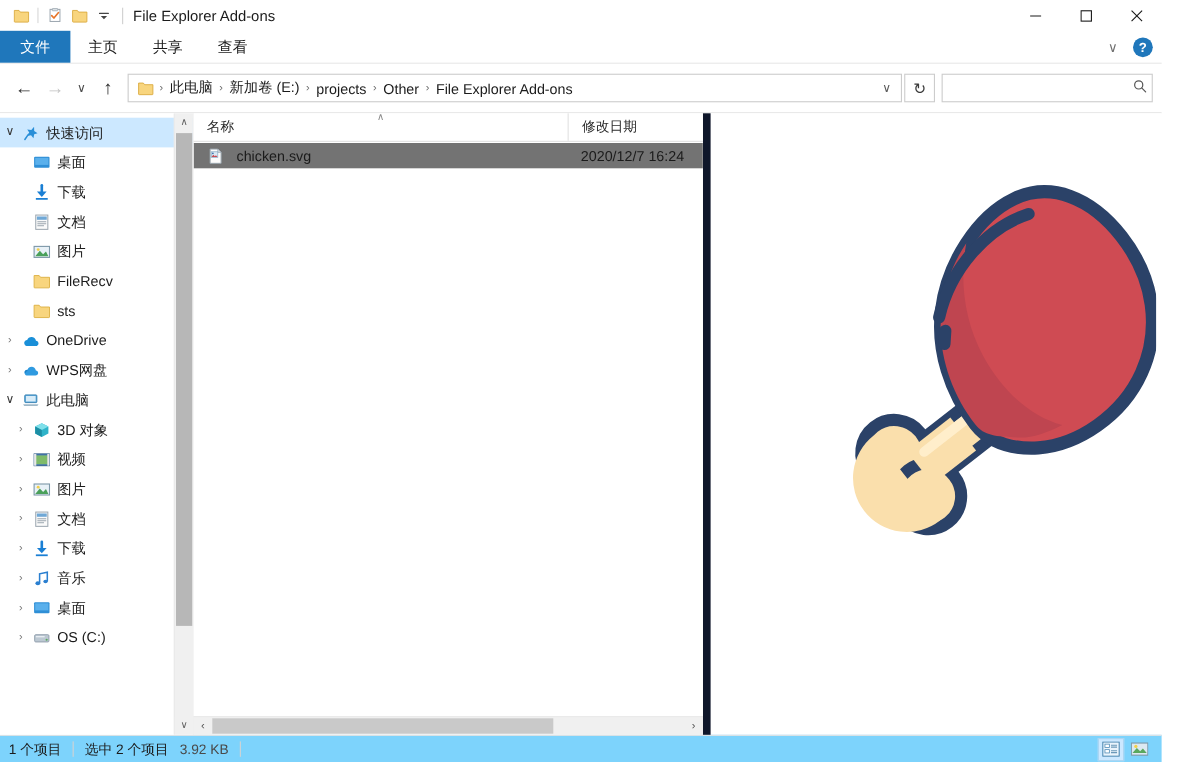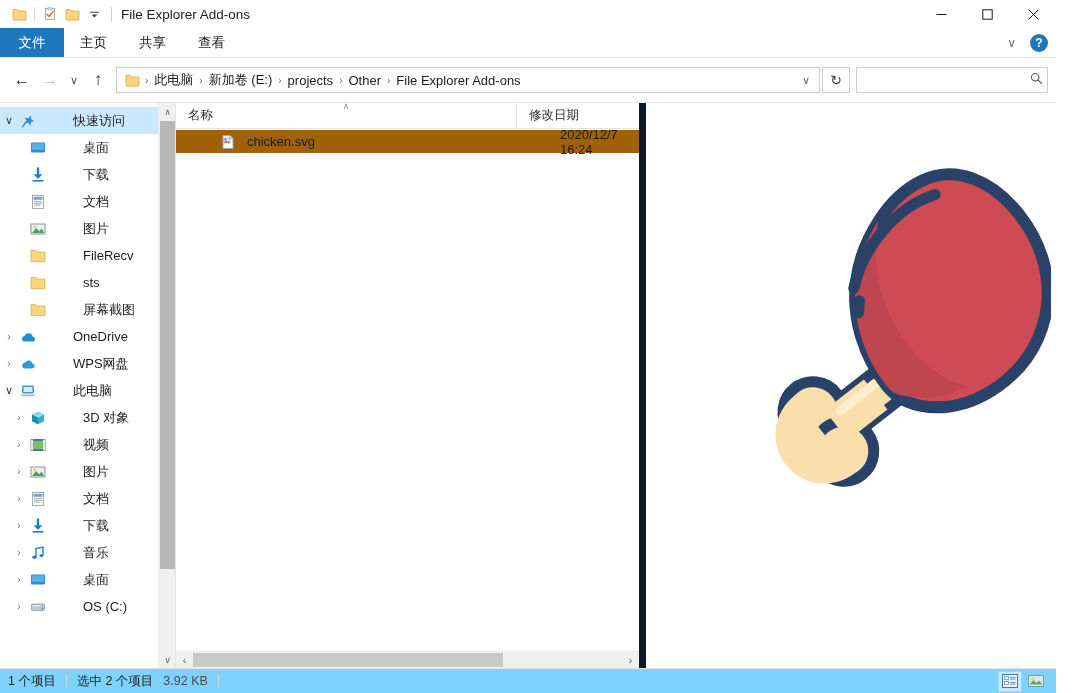--- a/index.html
+++ b/index.html
@@ -148,21 +148,21 @@
     width: 18px; min-width: 18px; text-align: center;
     font-size: 10px; color: #767676; line-height: 1;
   }
   .twist.open { color: #383838; font-size: 11px; }
   .tindent { width: 10px; min-width: 10px; }
   .ticon {
     width: 20px; min-width: 20px; height: 16px;
     display: flex; align-items: center; justify-content: center;
     margin-right: 4px;
   }
-  .tlabel { overflow: hidden; text-overflow: ellipsis; margin-left: 31px; }
+  .tlabel { overflow: hidden; text-overflow: ellipsis; }
   .pin { margin-left: auto; color: #8a8a8a; font-size: 11px; }
 
   
   .vscroll {
     position: absolute; top: 0; right: 0; width: 17px; height: 100%;
     background: #f0f0f0; border-left: 1px solid #e9e9e9;
   }
   .vs-arrow {
     position: absolute; left: 0; width: 17px; height: 17px;
     display: flex; align-items: center; justify-content: center;
@@ -195,21 +195,21 @@
   .chcell.date { flex: 1; border-left: 1px solid #e2e2e2; }
   .sortmark {
     position: absolute; top: -2px; left: 0; right: 0;
     text-align: center; color: #8a8a8a; font-size: 9px;
   }
   .filelist { flex: 1; overflow: hidden; background: #fff; padding-top: 1px; }
   .frow {
     height: 23px; display: flex; align-items: center;
     font-size: 13px; color: #1b1b1b;
   }
-  .frow.selected { background: #a16207; padding-left: 32px; }
+  .frow.selected { background: #737373; }
   .fname { width: 340px; min-width: 340px; display: flex; align-items: center; padding-left: 12px; }
   .fdate { flex: 1; padding-left: 12px; }
   .fileicon { width: 20px; min-width: 20px; margin-right: 7px; display: flex; align-items: center; }
 
   .hscroll {
     height: 17px; min-height: 17px; display: flex;
     background: #f0f0f0; border-top: 1px solid #e9e9e9;
     align-items: stretch;
   }
   .hs-arrow {
@@ -458,30 +458,20 @@
           </div>
           <div class="trow">
             <span class="tindent"></span>
             <span class="twist"></span>
             <span class="ticon">
               <svg width="16" height="16" viewBox="0 0 16 16">
                 <path d="M1 2.5h4.6l1.3 1.6H15v9a.6.6 0 0 1-.6.6H1.6a.6.6 0 0 1-.6-.6z" fill="#f8d57e" stroke="#dcae3f" stroke-width=".8"></path>
               </svg>
             </span>
             <span class="tlabel">sts</span>
-          </div>
-          <div class="trow">
-            <span class="tindent"></span>
-            <span class="twist"></span>
-            <span class="ticon">
-              <svg width="16" height="16" viewBox="0 0 16 16">
-                <path d="M1 2.5h4.6l1.3 1.6H15v9a.6.6 0 0 1-.6.6H1.6a.6.6 0 0 1-.6-.6z" fill="#f8d57e" stroke="#dcae3f" stroke-width=".8"></path>
-              </svg>
-            </span>
-            <span class="tlabel">屏幕截图</span>
           </div>
           <div class="trow">
             <span class="twist">›</span>
             <span class="ticon">
               <svg width="16" height="16" viewBox="0 0 16 16">
                 <path d="M4.2 12.6h8.2c1.5 0 2.6-1.1 2.6-2.4 0-1.3-1-2.3-2.3-2.4-.3-2-2-3.5-4.1-3.5-1.8 0-3.3 1.1-3.9 2.7C3.1 7.2 2 8.3 2 9.7c0 1.6 1.1 2.9 2.2 2.9z" fill="#1a8fd8"></path>
               </svg>
             </span>
             <span class="tlabel">OneDrive</span>
           </div>

